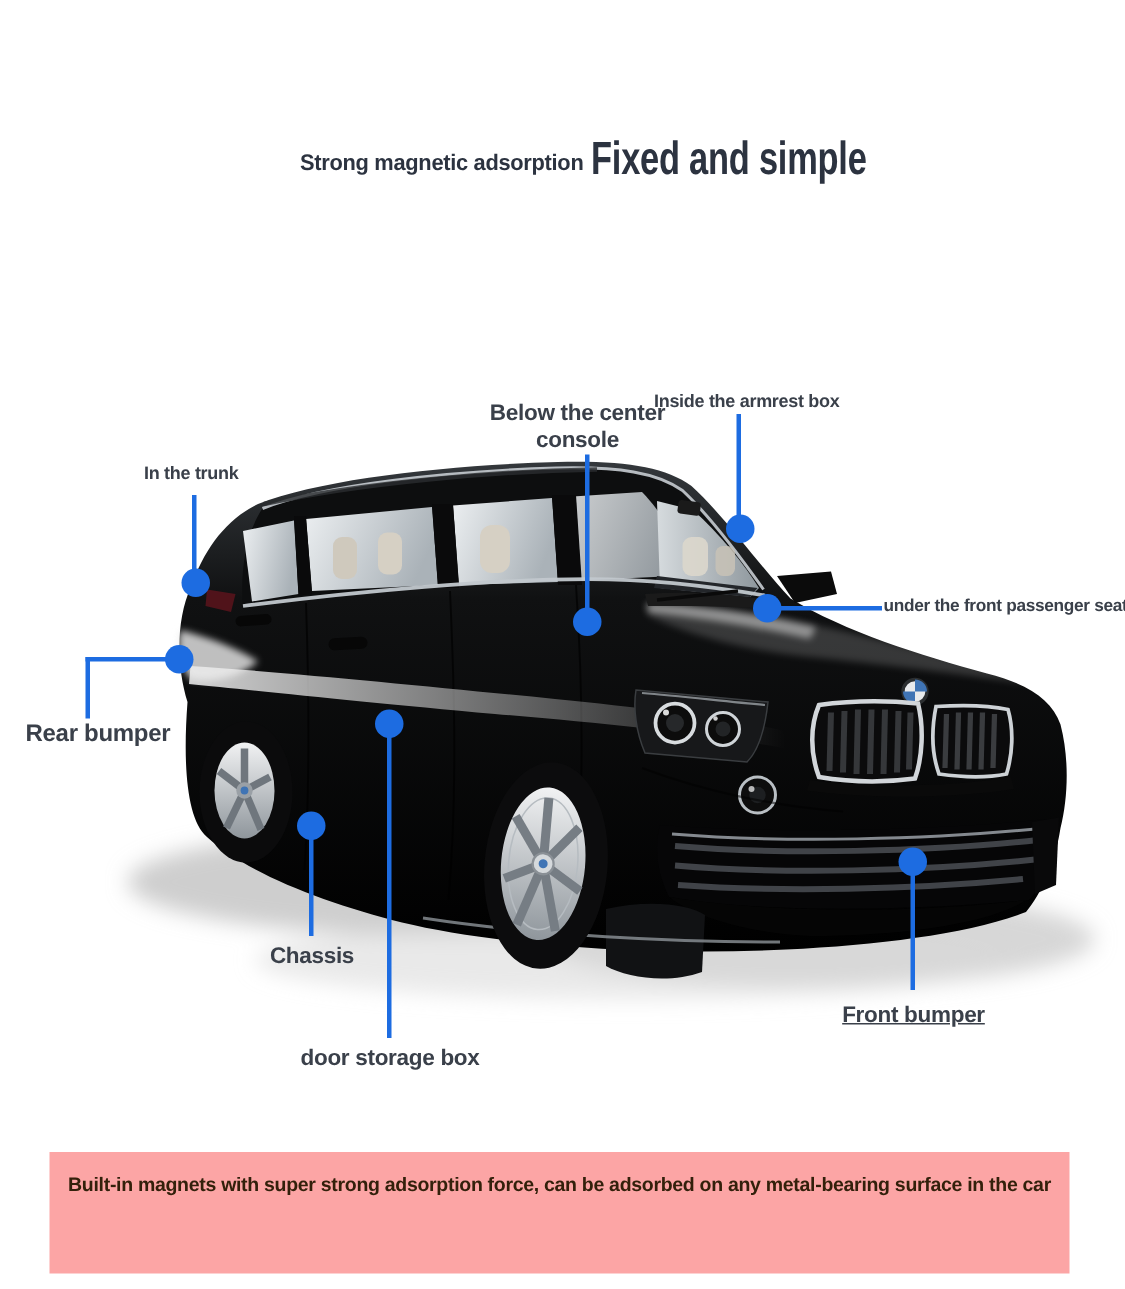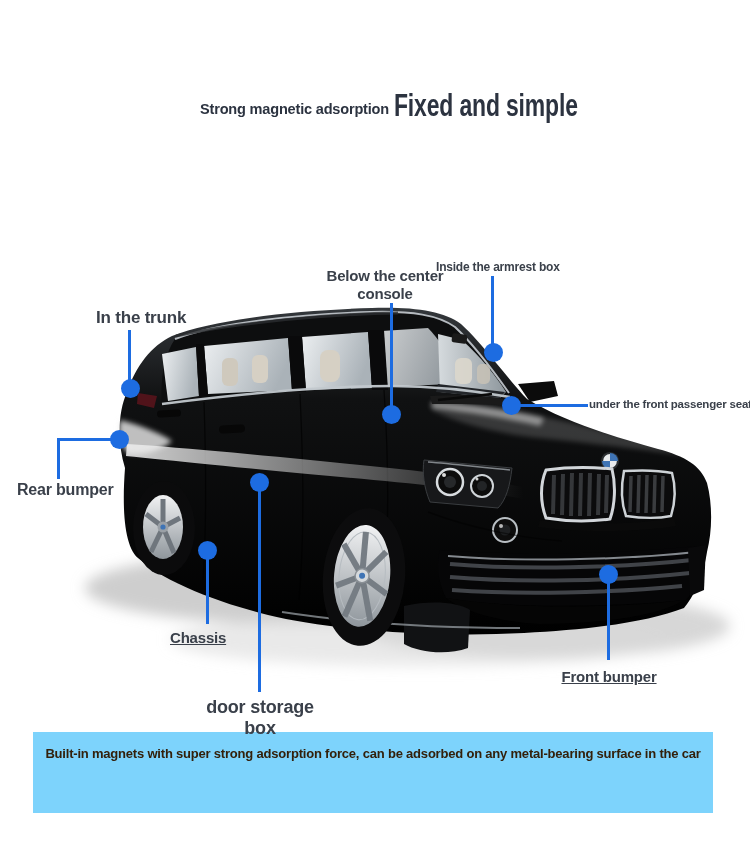--- a/index.html
+++ b/index.html
@@ -16,31 +16,31 @@
     position:absolute;left:394px;top:88px;font-size:31px;font-weight:bold;
     color:#2c3340;white-space:nowrap;transform:scaleX(0.74);transform-origin:left top;
   }
   
   .car-svg{position:absolute;left:0;top:0;width:750px;height:859px;}
   
   .dot{position:absolute;width:19px;height:19px;border-radius:50%;background:#1d6ce1;z-index:6;}
   .vline{position:absolute;width:3px;background:#1d6ce1;z-index:5;}
   .hline{position:absolute;height:3px;background:#1d6ce1;z-index:5;}
   .lbl{position:absolute;color:#3a404a;font-weight:bold;z-index:7;}
-  .lbl-trunk{left:96px;top:308px;width:110px;font-size:17px;}
+  .lbl-trunk{left:96px;top:308px;width:110px;font-size:12px;}
   .lbl-rear-bumper{left:17px;top:481px;width:102px;font-size:16px;text-align:left;}
   .lbl-console{left:325px;top:267px;width:120px;font-size:15px;line-height:18px;text-align:center;}
   .lbl-armrest{left:436px;top:260px;width:124px;font-size:12px;text-align:left;}
   .lbl-passenger{left:589px;top:398px;font-size:11.5px;white-space:nowrap;}
-  .lbl-chassis{left:170px;top:629px;width:76px;font-size:15px;text-decoration:underline;}
-  .lbl-door-storage{left:194px;top:697px;width:132px;font-size:18px;text-align:center;}
+  .lbl-chassis{left:170px;top:629px;width:76px;font-size:15px;text-align:center;}
+  .lbl-door-storage{left:194px;top:697px;width:132px;font-size:15px;text-align:center;}
   .lbl-front-bumper{left:547px;top:668px;width:124px;font-size:15px;text-align:center;text-decoration:underline;}
   
   .banner{
-    position:absolute;left:33px;top:732px;width:680px;height:81px;background:#7dd3fc;
+    position:absolute;left:33px;top:768px;width:680px;height:81px;background:#fca5a5;
   }
   .banner-line1{
     margin:14px 12px 0 12px;text-align:center;font-size:13px;font-weight:bold;color:#33200b;
   }
   .banner-line2{
     margin:13px 12px 0 12px;text-align:center;font-size:11px;font-weight:bold;color:#33200b;
   }
 </style>
 </head>
 <body>

